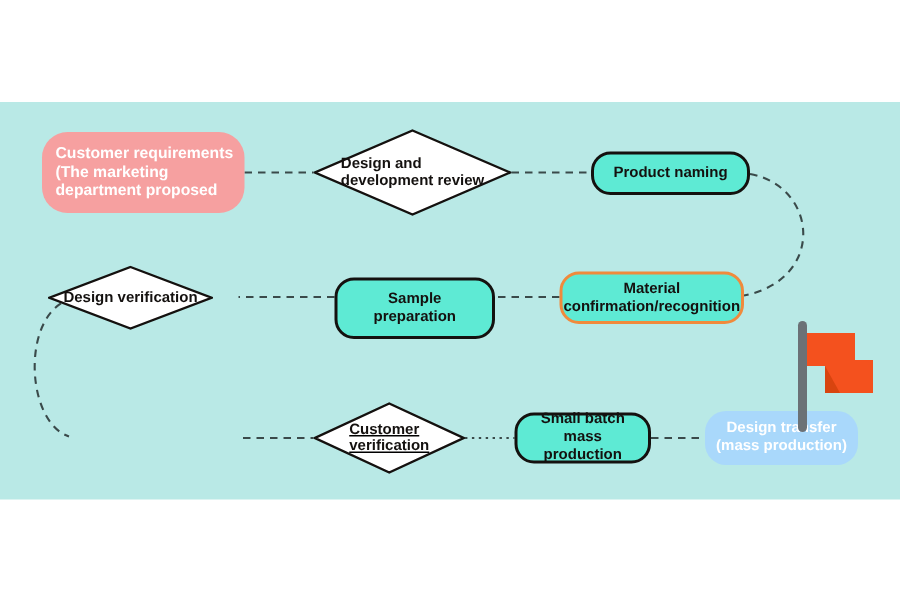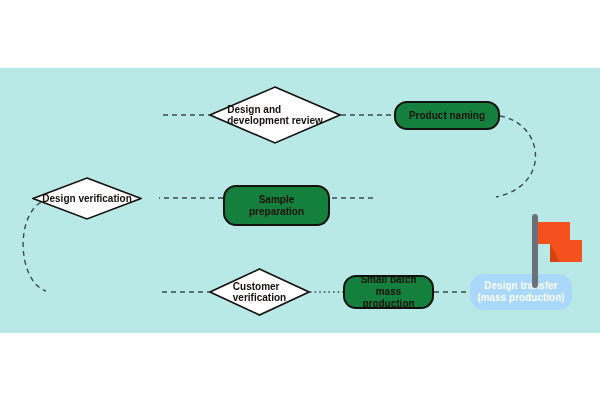--- a/index.html
+++ b/index.html
@@ -39,21 +39,21 @@
     align-items: center;
     justify-content: center;
     text-align: center;
     line-height: 1.18;
     white-space: pre-line;
   }
 
   
   .rrect {
     border-radius: 13px;
-    background: #15803d;
+    background: #5eead4;
     border: 2px solid #14110f;
     font-weight: bold;
     font-size: 10px;
     color: #14110f;
     padding: 2px 6px;
   }
   .rrect.fill-pink {
     background: #f6a0a0;
     border: none;
     color: #ffffff;
@@ -123,47 +123,56 @@
 
     <path d="M 49 199 C 14 206, 16 281, 46 291" fill="none" stroke="#3a4a4a" stroke-width="1.4" stroke-dasharray="5,4"></path>
 
     <line x1="162" y1="292" x2="209" y2="292" stroke="#3a4a4a" stroke-width="1.4" stroke-dasharray="5,4"></line>
 
     <line x1="310" y1="292" x2="343" y2="292" stroke="#3a4a4a" stroke-width="1.4" stroke-dasharray="1.6,3"></line>
 
     <line x1="434" y1="292" x2="470" y2="292" stroke="#3a4a4a" stroke-width="1.4" stroke-dasharray="5,4"></line>
   </svg>
 
+  <div class="node rrect fill-pink" style="left:28px; top:88px; width:135px; height:54px;">
+    <span>Customer requirements
+ (The marketing
+department proposed</span>
+  </div>
 
   <div class="node diamond" style="left:209px; top:86px; width:132px; height:58px;">
     <svg class="dia-shape" viewBox="0 0 132 58" preserveAspectRatio="none">
       <polygon points="66,1 131,29 66,57 1,29" fill="#ffffff" stroke="#14110f" stroke-width="1.6"></polygon>
     </svg>
     <span class="dia-label">Design and
 development review</span>
   </div>
 
   <div class="node rrect" style="left:394px; top:101px; width:106px; height:29px;">
     <span>Product naming</span>
   </div>
 
+  <div class="node rrect border-orange" style="left:373px; top:181px; width:123px; height:35px;">
+    <span>Material
+confirmation/recognition</span>
+  </div>
 
   <div class="node rrect" style="left:223px; top:185px; width:107px; height:41px;">
     <span>Sample preparation</span>
   </div>
 
   <div class="node diamond" style="left:32px; top:177px; width:110px; height:43px;">
     <svg class="dia-shape" viewBox="0 0 110 43" preserveAspectRatio="none">
       <polygon points="55,1 109,21.5 55,42 1,21.5" fill="#ffffff" stroke="#14110f" stroke-width="1.6"></polygon>
     </svg>
     <span class="dia-label">Design verification</span>
   </div>
 
 
-  <div class="node diamond" style="left:209px; top:268px; width:101px; height:48px;">
+  <div class="node diamond" style="left:209px; top:268px; width:101px; height:48px;text-decoration:underline;">
     <svg class="dia-shape" viewBox="0 0 101 48" preserveAspectRatio="none">
       <polygon points="50.5,1 100,24 50.5,47 1,24" fill="#ffffff" stroke="#14110f" stroke-width="1.6"></polygon>
     </svg>
     <span class="dia-label">Customer
 verification</span>
   </div>
 
   <div class="node rrect" style="left:343px; top:275px; width:91px; height:34px;">
     <span>Small batch mass
 production</span>

